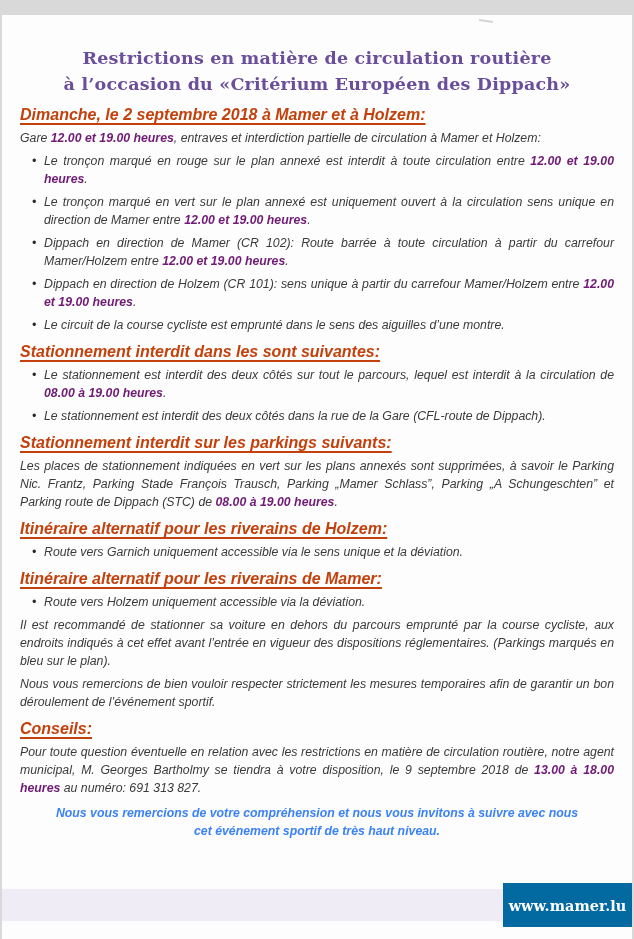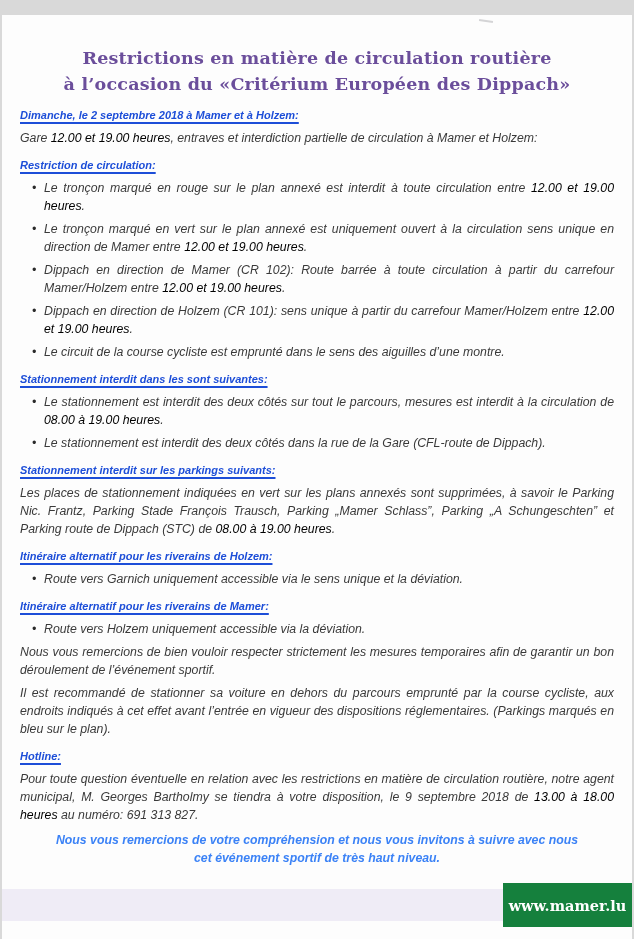--- a/index.html
+++ b/index.html
@@ -20,25 +20,25 @@
     font-weight:700;
     font-size:17.5px;
     line-height:26px;
     letter-spacing:.2px;
   }
   .doc-title .tl{display:block;}
   
   .doc-body{padding:0 18px;color:#3a3a3a;}
   .sec-heading{
     margin:9px 0 5px;
-    font-size:11px;
+    font-size:16px;
     line-height:18px;
     font-style:italic;
     font-weight:700;
-    color:#1d4ed8;
+    color:#c2410c;
     text-decoration:underline;
     text-decoration-thickness:1.5px;
     text-underline-offset:3px;
   }
   .para{
     margin:0 0 5px;
     font-size:12.3px;
     line-height:18px;
     font-style:italic;
     text-align:justify;
@@ -53,21 +53,21 @@
   .bullet{
     display:flex;
     margin:0 0 5px;
     padding-left:12px;
     font-size:12.3px;
     line-height:18px;
     font-style:italic;
   }
   .bullet .dot{flex:0 0 12px;color:#2a2a2a;}
   .bullet .btext{flex:1;text-align:justify;}
-  .b{font-weight:400;color:#000000;}
+  .b{font-weight:700;color:#701a75;}
   
   .footer-band{
     position:absolute;left:0;right:0;top:874px;height:32px;
     background:#efecf6;
   }
   .footer-url-box{
     position:absolute;right:0;top:868px;
     width:129px;height:44px;
     background:#5d4a8e;
     color:#ffffff;
@@ -98,21 +98,20 @@
       <span class="tl">à l’occasion du «Critérium Européen des Dippach»</span>
     </h1>
   </header>
 
   <main class="doc-body" id="doc-sections">
       <section>
         <h2 class="sec-heading">Dimanche, le 2 septembre 2018 à Mamer et à Holzem:</h2>
         <p class="para"><span>Gare </span><span class="b">12.00 et 19.00 heures</span><span>, entraves et interdiction partielle de circulation à Mamer et Holzem:</span></p>
       </section>
       <section>
-        <h2 class="sec-heading">Restriction de circulation:</h2>
         <div class="bullet">
           <span class="dot">•</span>
           <span class="btext"><span>Le tronçon marqué en rouge sur le plan annexé est interdit à toute circulation entre </span><span class="b">12.00 et 19.00 heures</span><span>.</span></span>
         </div>
         <div class="bullet">
           <span class="dot">•</span>
           <span class="btext"><span>Le tronçon marqué en vert sur le plan annexé est uniquement ouvert à la circulation sens unique en direction de Mamer entre </span><span class="b">12.00 et 19.00 heures</span><span>.</span></span>
         </div>
         <div class="bullet">
           <span class="dot">•</span>
@@ -124,21 +123,21 @@
         </div>
         <div class="bullet">
           <span class="dot">•</span>
           <span class="btext"><span>Le circuit de la course cycliste est emprunté dans le sens des aiguilles d’une montre.</span></span>
         </div>
       </section>
       <section>
         <h2 class="sec-heading">Stationnement interdit dans les sont suivantes:</h2>
         <div class="bullet">
           <span class="dot">•</span>
-          <span class="btext"><span>Le stationnement est interdit des deux côtés sur tout le parcours, mesures est interdit à la circulation de </span><span class="b">08.00 à 19.00 heures</span><span>.</span></span>
+          <span class="btext"><span>Le stationnement est interdit des deux côtés sur tout le parcours, lequel est interdit à la circulation de </span><span class="b">08.00 à 19.00 heures</span><span>.</span></span>
         </div>
         <div class="bullet">
           <span class="dot">•</span>
           <span class="btext"><span>Le stationnement est interdit des deux côtés dans la rue de la Gare (CFL-route de Dippach).</span></span>
         </div>
       </section>
       <section>
         <h2 class="sec-heading">Stationnement interdit sur les parkings suivants:</h2>
         <p class="para"><span>Les places de stationnement indiquées en vert sur les plans annexés sont supprimées, à savoir le Parking Nic. Frantz, Parking Stade François Trausch, Parking „Mamer Schlass”, Parking „A Schungeschten” et Parking route de Dippach (STC) de </span><span class="b">08.00 à 19.00 heures</span><span>.</span></p>
       </section>
@@ -150,30 +149,30 @@
         </div>
       </section>
       <section>
         <h2 class="sec-heading">Itinéraire alternatif pour les riverains de Mamer:</h2>
         <div class="bullet">
           <span class="dot">•</span>
           <span class="btext"><span>Route vers Holzem uniquement accessible via la déviation.</span></span>
         </div>
       </section>
       <section>
+        <p class="para"><span>Il est recommandé de stationner sa voiture en dehors du parcours emprunté par la course cycliste, aux endroits indiqués à cet effet avant l’entrée en vigueur des dispositions réglementaires. (Parkings marqués en bleu sur le plan).</span></p>
         <p class="para"><span>Nous vous remercions de bien vouloir respecter strictement les mesures temporaires afin de garantir un bon déroulement de l’événement sportif.</span></p>
-        <p class="para"><span>Il est recommandé de stationner sa voiture en dehors du parcours emprunté par la course cycliste, aux endroits indiqués à cet effet avant l’entrée en vigueur des dispositions réglementaires. (Parkings marqués en bleu sur le plan).</span></p>
       </section>
       <section>
-        <h2 class="sec-heading">Hotline:</h2>
+        <h2 class="sec-heading">Conseils:</h2>
         <p class="para"><span>Pour toute question éventuelle en relation avec les restrictions en matière de circulation routière, notre agent municipal, M. Georges Bartholmy se tiendra à votre disposition, le 9 septembre 2018 de </span><span class="b">13.00 à 18.00 heures</span><span> au numéro: 691 313 827.</span></p>
         <p class="para closing"><span>Nous vous remercions de votre compréhension et nous vous invitons à suivre avec nous cet événement sportif de très haut niveau.</span></p>
       </section>
     </main>
 
   <footer>
     <div class="footer-band" style="background: rgb(239, 236, 246);"></div>
-    <div class="footer-url-box" style="background: #15803d;">
+    <div class="footer-url-box" style="background: #0369a1;">
       <span>www.mamer.lu</span>
     </div>
     <div class="bottom-strip"></div>
   </footer>
 </div>
 
 </body></html>

